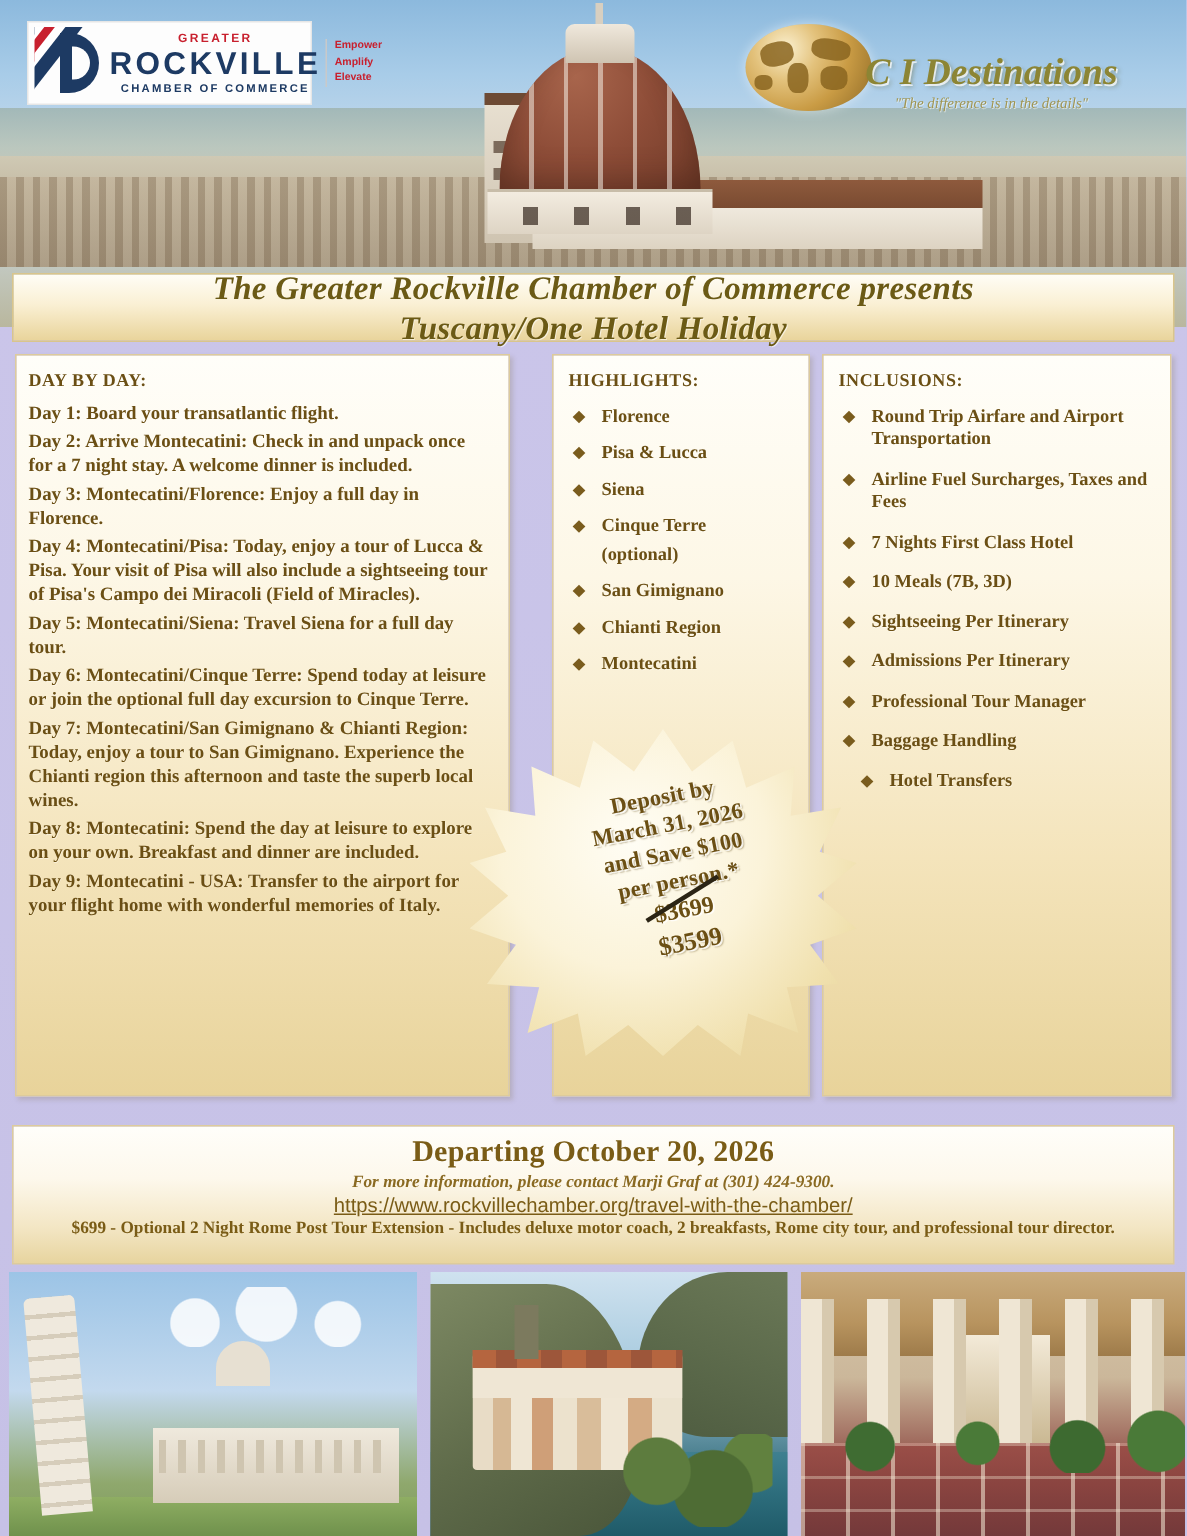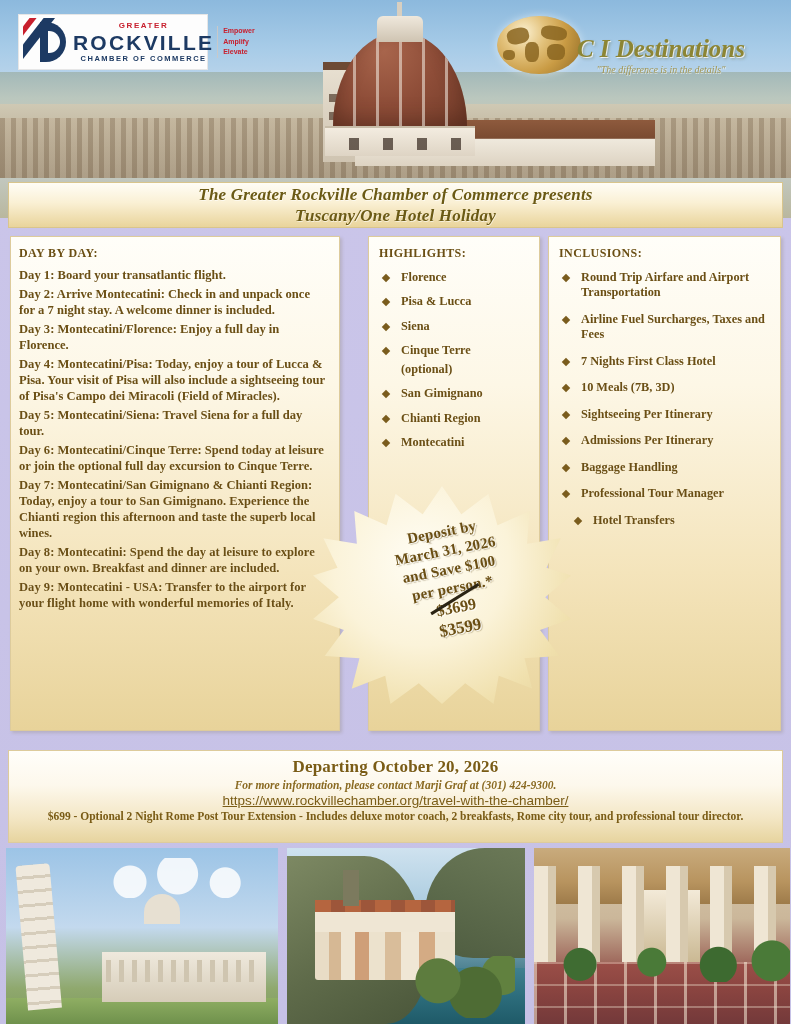--- a/index.html
+++ b/index.html
@@ -167,21 +167,21 @@
 
   
   .title-banner {
     position:absolute; left:8px; top:182px; width:775px; height:46px;
     background: linear-gradient(180deg,#fffdf6 0%, #faf0d4 45%, #e9d49b 100%);
     border:1px solid #d9c58c;
     display:flex; flex-direction:column; align-items:center; justify-content:center;
   }
   .title-line {
     font-family:"Liberation Serif", serif; font-weight:bold; font-style:italic;
-    font-size:17px; color:#6b5a15; letter-spacing:.2px; line-height:1.25;
+    font-size:22px; color:#6b5a15; letter-spacing:.2px; line-height:1.25;
     text-shadow: .6px .6px 0 rgba(255,255,255,.6);
   }
 
   
   .cols { position:absolute; left:0; top:236px; width:791px; height:508px; }
   .panel {
     position:absolute; top:0;
     background: linear-gradient(180deg,#fffef9 0%, #fdf7e6 30%, #f4e4bb 68%, #e8d39a 100%);
     border:1px solid #ddcb9c;
     box-shadow: 2px 2px 3px rgba(120,105,70,.22);
@@ -264,21 +264,21 @@
   }
 
   
   .footer {
     position:absolute; left:8px; top:750px; width:775px; height:93px;
     background: linear-gradient(180deg,#fffefa 0%, #fdf8ec 38%, #f3e6c4 74%, #e7d49f 100%);
     border:1px solid #ddcb9c;
     text-align:center; padding-top:6px;
   }
   .f-depart {
-    font-family:"Liberation Serif", serif; font-weight:bold; font-size:17px;
+    font-family:"Liberation Serif", serif; font-weight:bold; font-size:20px;
     color:#7a5c16; letter-spacing:.2px;
     text-shadow:.6px .6px 0 rgba(255,255,255,.6);
   }
   .f-contact {
     font-family:"Liberation Serif", serif; font-style:italic; font-weight:bold;
     font-size:11.5px; color:#8a6a22; margin-top:2px;
   }
   .f-link {
     font-family:"Liberation Sans", sans-serif; font-size:13.5px;
     color:#7a5c16; text-decoration:underline; margin-top:2px; display:block;
@@ -500,22 +500,22 @@
 
     <div class="panel p3">
       <div class="col-head">INCLUSIONS:</div>
       <div class="bul-list">
         <div class="bul-item"><span class="dia"></span><span>Round Trip Airfare and Airport Transportation</span></div>
         <div class="bul-item"><span class="dia"></span><span>Airline Fuel Surcharges, Taxes and Fees</span></div>
         <div class="bul-item"><span class="dia"></span><span>7 Nights First Class Hotel</span></div>
         <div class="bul-item"><span class="dia"></span><span>10 Meals (7B, 3D)</span></div>
         <div class="bul-item"><span class="dia"></span><span>Sightseeing Per Itinerary</span></div>
         <div class="bul-item"><span class="dia"></span><span>Admissions Per Itinerary</span></div>
+        <div class="bul-item"><span class="dia"></span><span>Professional Tour Manager</span></div>
         <div class="bul-item"><span class="dia"></span><span>Baggage Handling</span></div>
-        <div class="bul-item"><span class="dia"></span><span>Professional Tour Manager</span></div>
         <div class="bul-item indent"><span class="dia"></span><span>Hotel Transfers</span></div>
       </div>
     </div>
   </div>
 
   <div class="burst-wrap">
     <div class="burst"></div>
     <div class="burst-text">
       <div class="burst-line">Deposit by</div>
       <div class="burst-line">March 31, 2026</div>

